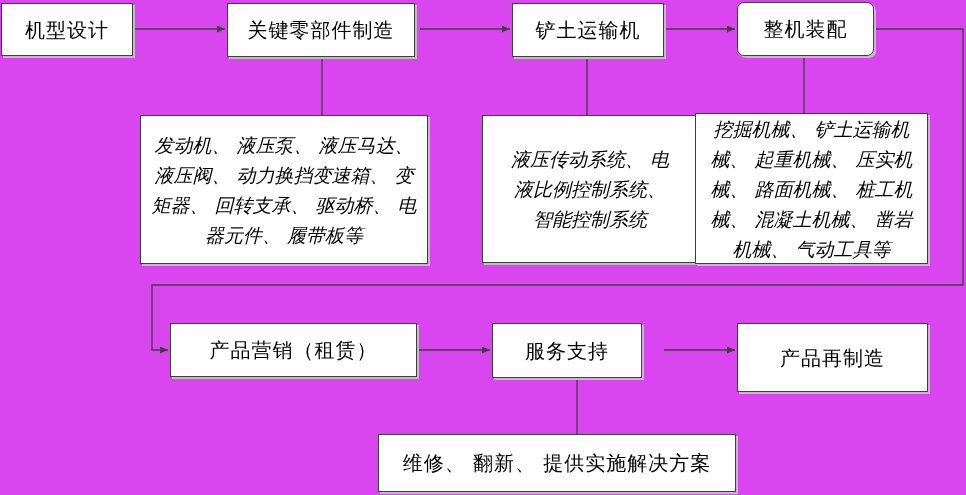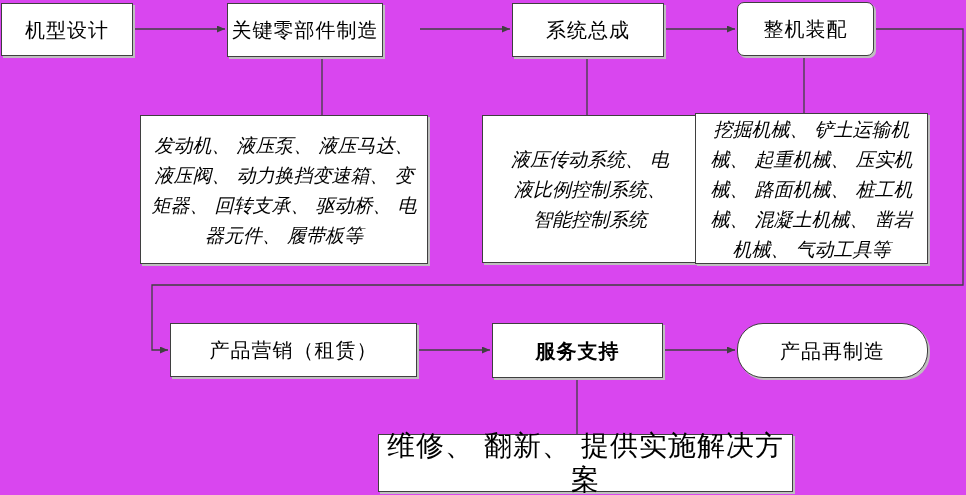--- a/index.html
+++ b/index.html
@@ -38,33 +38,33 @@
   .detail {
     font-family: "DejaVu Serif", "Liberation Serif", serif;
     font-style: italic;
     font-size: 19px;
     line-height: 30px;
     white-space: pre-line;
     text-align: center;
   }
   
   .b-design   { left: 1px;   top: 3px;  width: 132px; height: 53px; }
-  .b-parts    { left: 227px; top: 3px;  width: 156px; height: 54px; justify-content: center; }
+  .b-parts    { left: 227px; top: 3px;  width: 188px; height: 54px; justify-content: center; }
   .b-system   { left: 512px; top: 3px;  width: 152px; height: 54px; }
   .b-assembly { left: 737px; top: 2px;  width: 137px; height: 54px; border-radius: 7px; }
   
   .d-parts    { left: 140px; top: 115px; width: 288px; height: 149px; }
   .d-system   { left: 482px; top: 115px; width: 216px; height: 148px; }
   .d-assembly { left: 695px; top: 113px; width: 233px; height: 151px; }
   
   .b-marketing   { left: 170px; top: 323px; width: 247px; height: 54px; }
-  .b-service     { left: 492px; top: 323px; width: 171px; height: 55px; font-weight: bold; }
-  .b-remanufacture { left: 737px; top: 323px; width: 191px; height: 55px; border-radius: 26px; }
+  .b-service     { left: 492px; top: 323px; width: 150px; height: 55px; }
+  .b-remanufacture { left: 737px; top: 323px; width: 191px; height: 69px; }
   
-  .d-service  { left: 378px; top: 434px; width: 415px; height: 58px; font-size: 28px; }
+  .d-service  { left: 378px; top: 434px; width: 358px; height: 58px; font-size: 20px; }
 </style>
 </head>
 <body>
 
 <div class="canvas">
 
   <svg class="lines-layer" width="966" height="495" viewBox="0 0 966 495" xmlns="http://www.w3.org/2000/svg">
     <defs>
       <marker id="arrow" markerWidth="9" markerHeight="7" refX="8" refY="3.5" orient="auto" markerUnits="userSpaceOnUse">
         <path d="M0,0 L8,3.5 L0,7 Z" fill="#404040"></path>
@@ -87,21 +87,21 @@
     <line x1="577" y1="378" x2="577" y2="434" stroke="#404040" stroke-width="1.3"></line>
   </svg>
 
   <div class="box hdr b-design">
     <span>机型设计</span>
   </div>
   <div class="box hdr b-parts">
     <span>关键零部件制造</span>
   </div>
   <div class="box hdr b-system">
-    <span>系统总成</span>
+    <span>铲土运输机</span>
   </div>
   <div class="box hdr b-assembly">
     <span>整机装配</span>
   </div>
 
   <div class="box detail d-parts">
     <span>发动机、 液压泵、 液压马达、
 液压阀、 动力换挡变速箱、 变
 矩器、 回转支承、 驱动桥、 电
 器元件、 履带板等</span>

